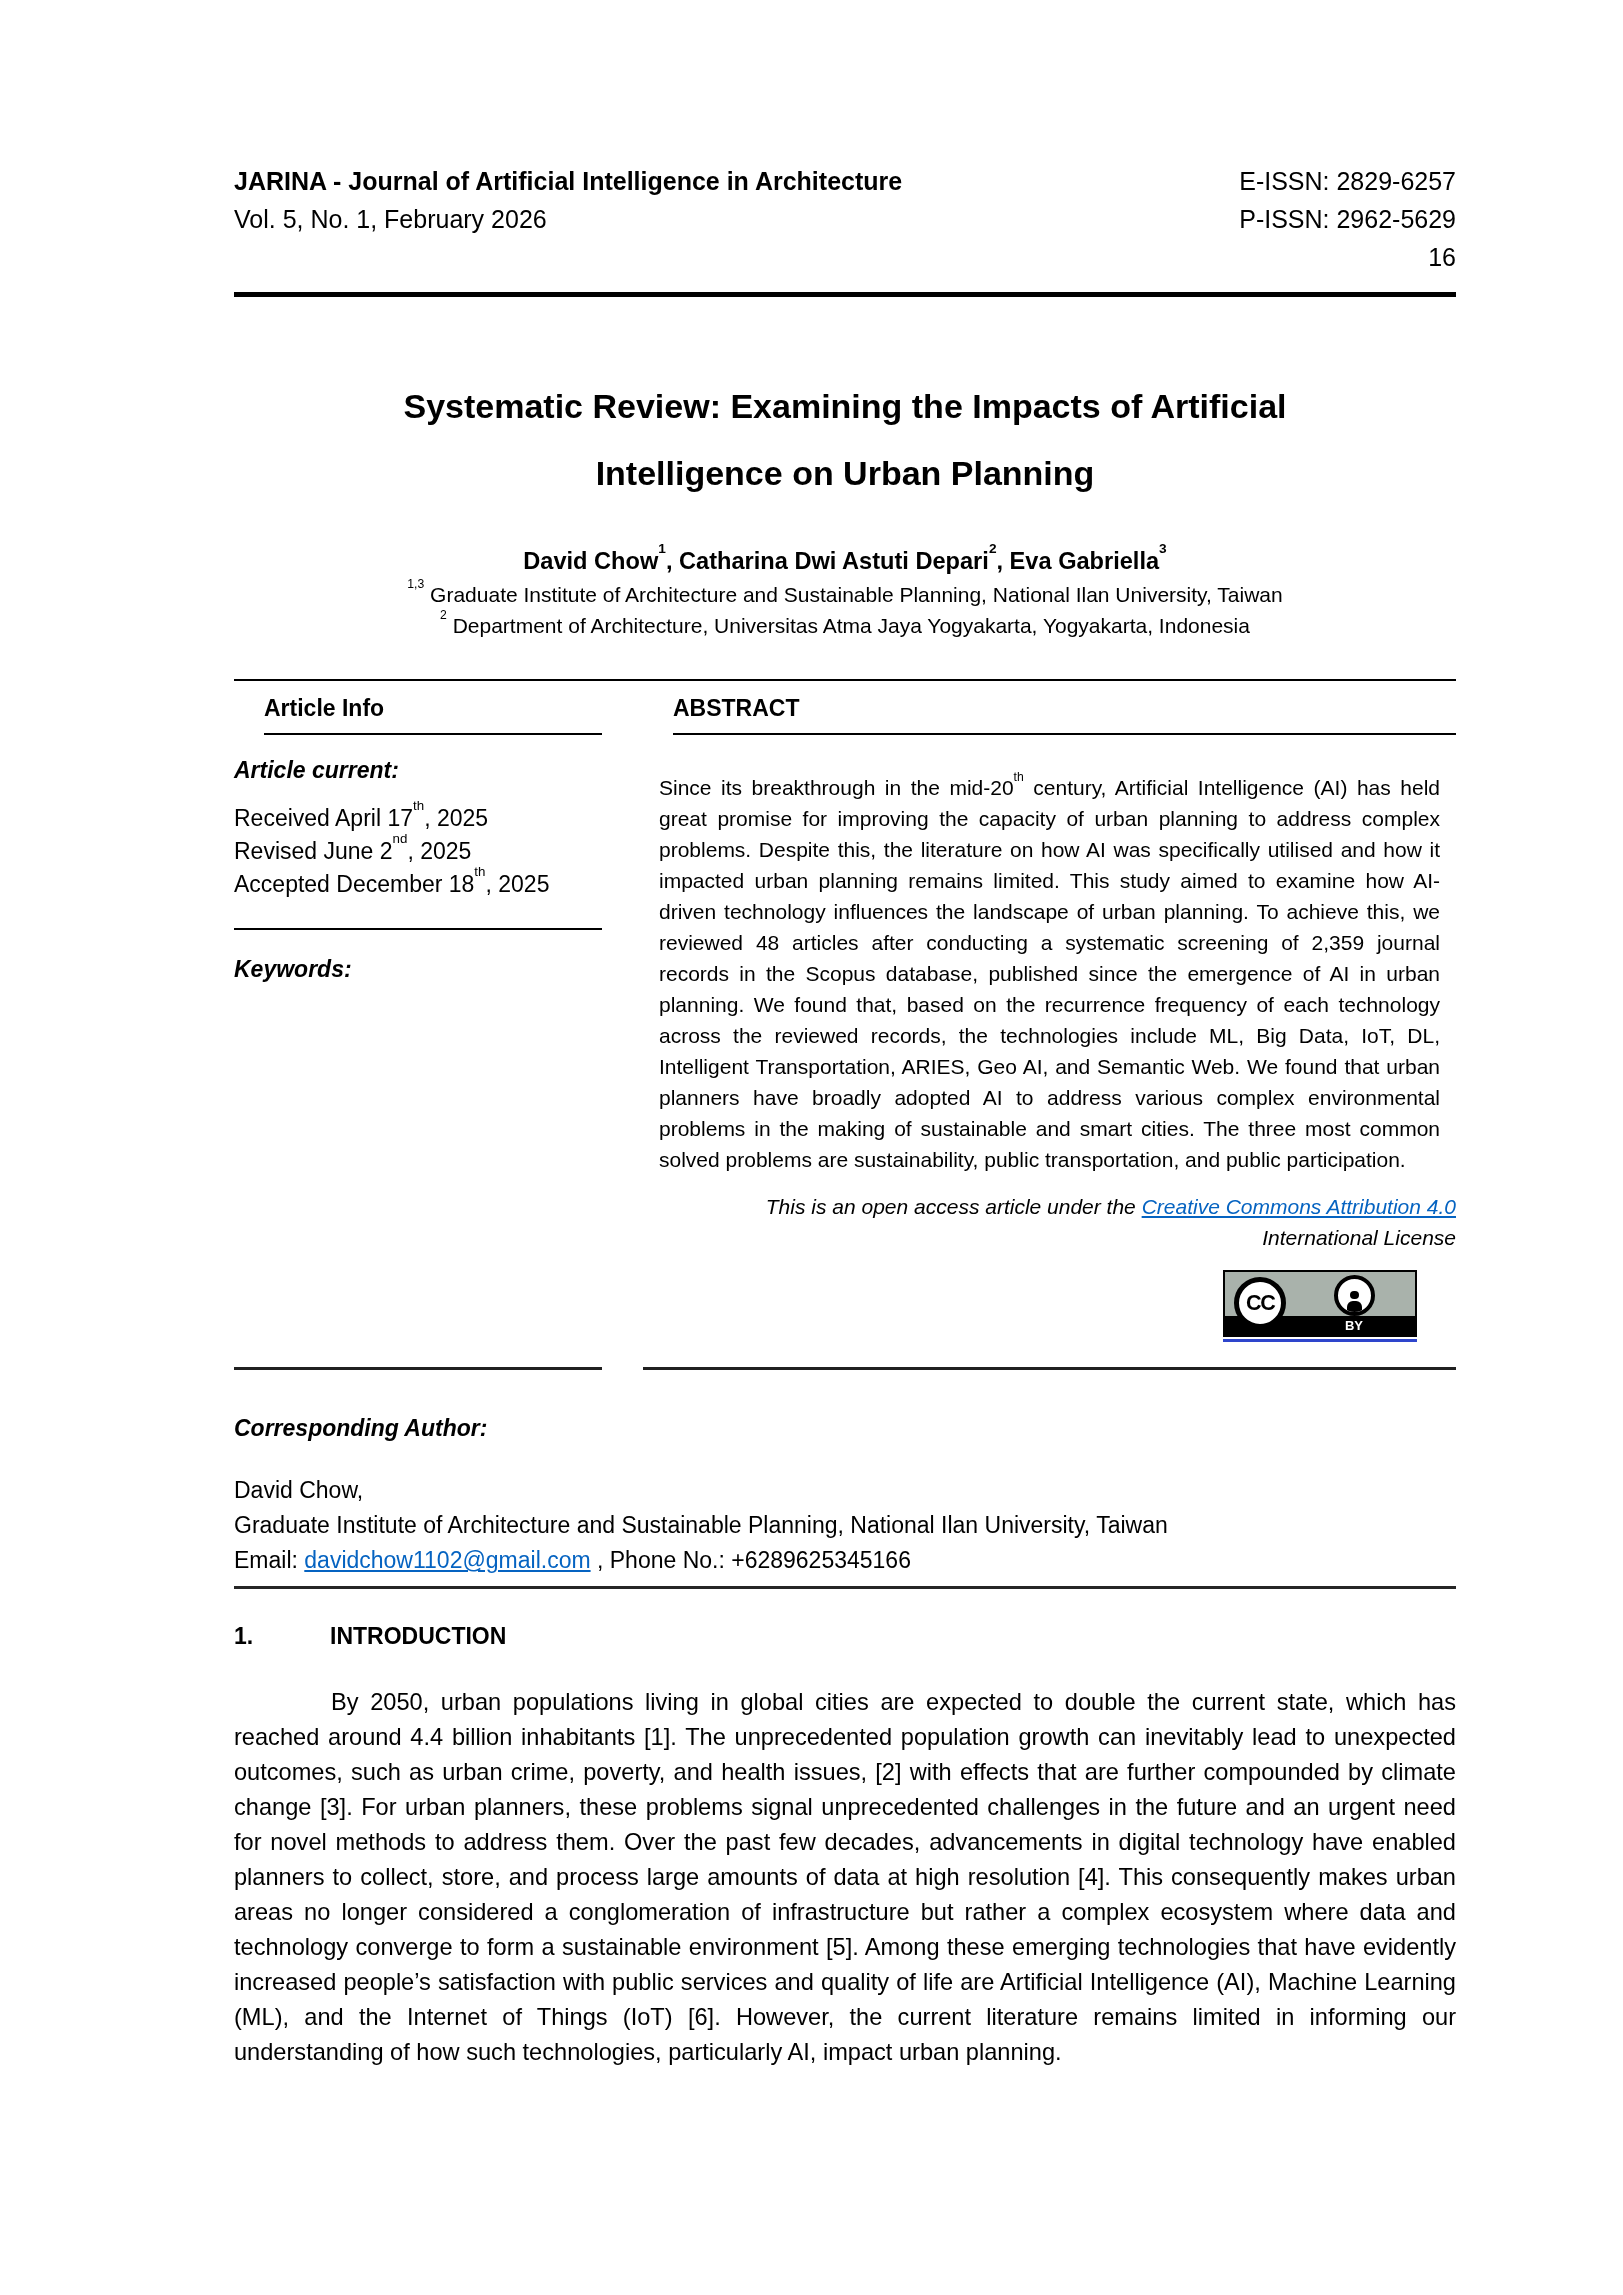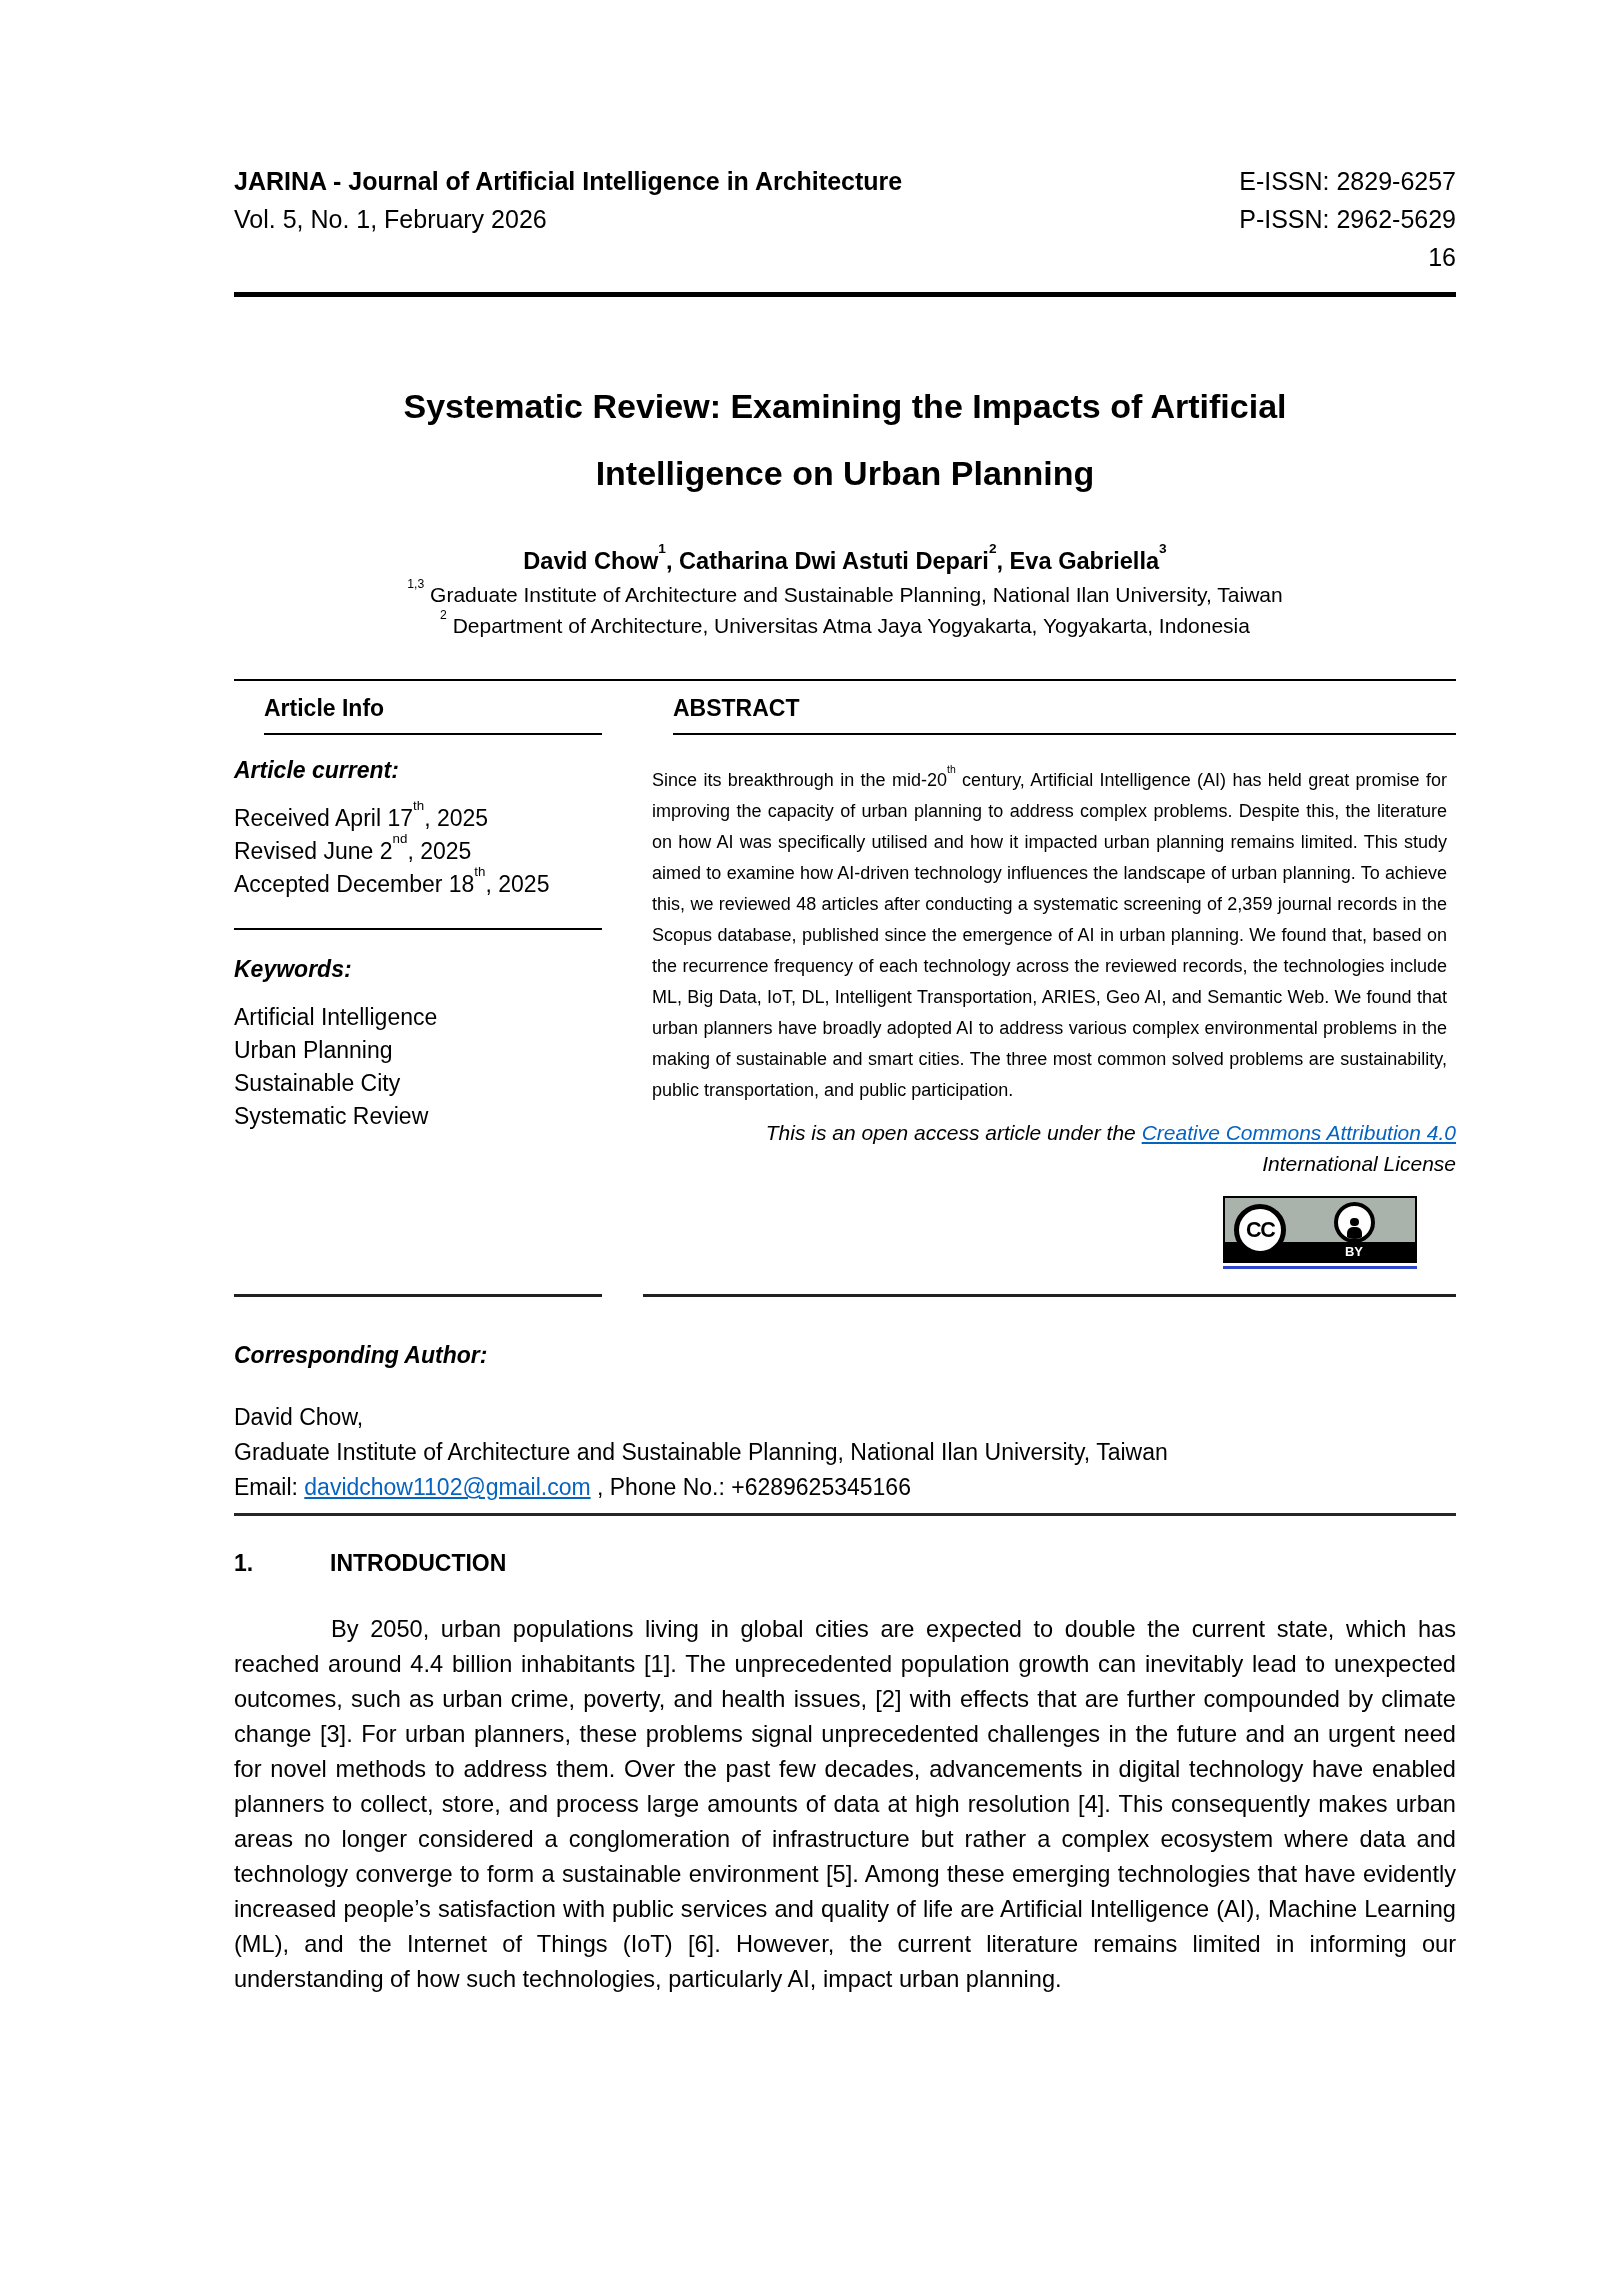--- a/index.html
+++ b/index.html
@@ -43,21 +43,21 @@
     border-bottom:2.6px solid #000;
     margin-left:30px;
   }
   .cell.body { padding:21px 0 25px; border-bottom:3.3px solid #202020; font-size:23px; }
   .lab { font-weight:bold; font-style:italic; font-size:23px; line-height:29px; }
   .histline, .kw { font-size:23px; line-height:33px; }
   .hist-block, .kw-block { margin-top:17px; }
   .col-divider { border:none; border-top:2.6px solid #000; margin:27.5px 0 25px 0; }
 
   .abstract {
-    margin:9px; font-size:18px; line-height:31px; text-align:justify;
+    margin:16px; font-size:21px; line-height:31px; text-align:justify;
   }
   .license {
     margin:11.8px 0 0 0; font-size:21px; line-height:31px;
     font-style:italic; text-align:right;
   }
   .badge-wrap { margin-top:17px; display:flex; flex-direction:column; align-items:flex-end; padding-right:39px; }
   .cc-badge {
     position:relative; width:194px; height:67px;
     background:var(--badge-gray,#a9b2ab);
     border:2.6px solid #000; box-sizing:border-box; cursor:pointer;
@@ -133,26 +133,20 @@
 
     <div class="cell body">
       <div class="lab">Article current:</div>
       <div class="hist-block">
         <div class="histline"><span>Received April 17</span><sup>th</sup><span>, 2025</span></div>
         <div class="histline"><span>Revised June 2</span><sup>nd</sup><span>, 2025</span></div>
         <div class="histline"><span>Accepted December 18</span><sup>th</sup><span>, 2025</span></div>
       </div>
       <hr class="col-divider">
       <div class="lab">Keywords:</div>
-      <div class="kw-block">
-        <div class="kw">Artificial Intelligence</div>
-        <div class="kw">Urban Planning</div>
-        <div class="kw">Sustainable City</div>
-        <div class="kw">Systematic Review</div>
-      </div>
     </div>
 
     <div class="cell body">
       <p class="abstract"><span>Since its breakthrough in the mid-20</span><sup>th</sup><span> century, Artificial Intelligence (AI) has held great promise for improving the capacity of urban planning to address complex problems. Despite this, the literature on how AI was specifically utilised and how it impacted urban planning remains limited. This study aimed to examine how AI-driven technology influences the landscape of urban planning. To achieve this, we reviewed 48 articles after conducting a systematic screening of 2,359 journal records in the Scopus database, published since the emergence of AI in urban planning. We found that, based on the recurrence frequency of each technology across the reviewed records, the technologies include ML, Big Data, IoT, DL, Intelligent Transportation, ARIES, Geo AI, and Semantic Web. We found that urban planners have broadly adopted AI to address various complex environmental problems in the making of sustainable and smart cities. The three most common solved problems are sustainability, public transportation, and public participation.</span></p>
       <p class="license"><span>This is an open access article under the </span><a class="link">Creative Commons Attribution 4.0</a><br><span>International License</span></p>
       <div class="badge-wrap">
         <div class="cc-badge">
           <div class="cc-band"></div>
           <div class="cc-circle">CC</div>
           <div class="person-circle">

